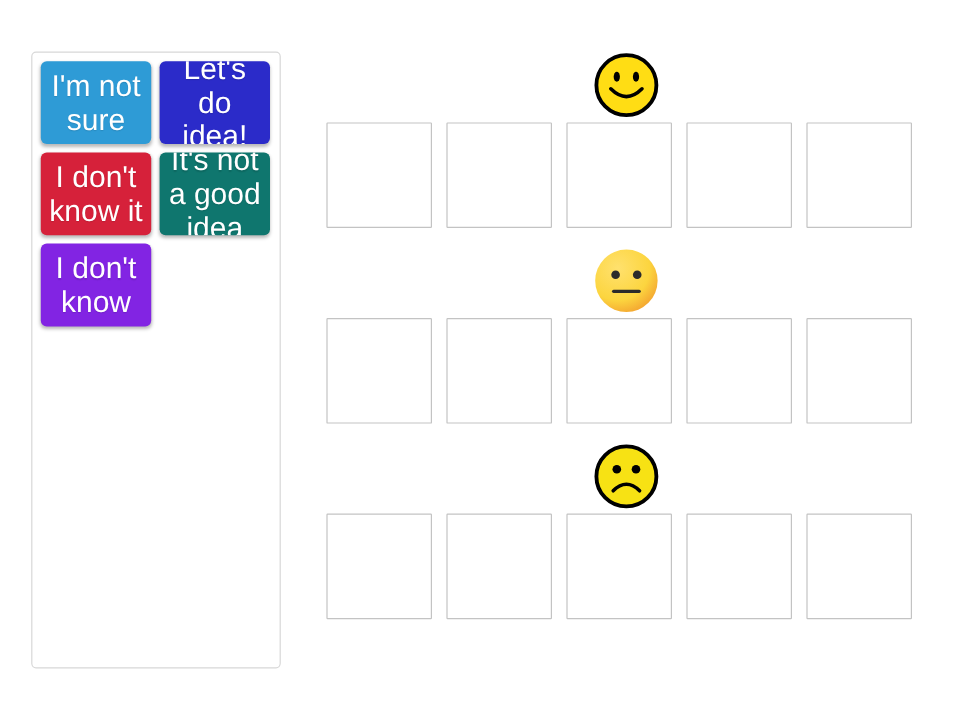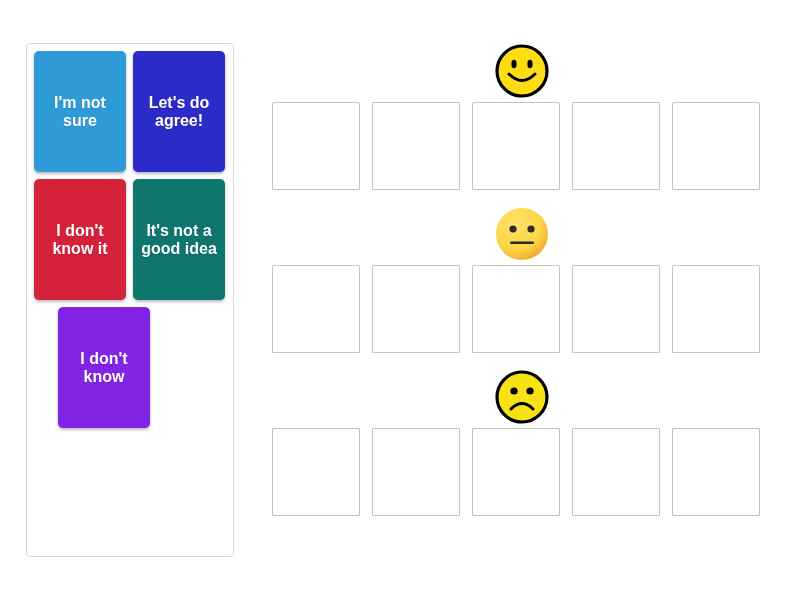--- a/index.html
+++ b/index.html
@@ -29,30 +29,30 @@
     padding: 7px 0 0 7px;
   }
   #card-grid {
     display: flex;
     flex-wrap: wrap;
     align-content: flex-start;
     gap: 7px;
   }
   .card {
     width: 92px;
-    height: 121px;
+    height: 69px;
     box-sizing: border-box;
     border-radius: 5px;
     display: flex;
     align-items: center;
     justify-content: center;
     text-align: center;
     color: #ffffff;
-    font-weight: bold;
-    font-size: 16px;
+    font-weight: normal;
+    font-size: 25px;
     line-height: 1.12;
     padding: 2px 4px;
     cursor: move;
     user-select: none;
     box-shadow: 0 2px 3px rgba(0,0,0,0.28);
     overflow: hidden;
   }
   .card-text {
     display: block;
     width: 100%;
@@ -95,29 +95,29 @@
 </style>
 </head>
 <body>
 
 <div id="card-panel">
   <div id="card-grid">
       <div class="card" style="background: rgb(46, 155, 214);">
         <span class="card-text">I'm not sure</span>
       </div>
       <div class="card" style="background: rgb(43, 43, 201);">
-        <span class="card-text">Let's do agree!</span>
+        <span class="card-text">Let's do idea!</span>
       </div>
       <div class="card" style="background: rgb(214, 33, 58);">
         <span class="card-text">I don't know it</span>
       </div>
       <div class="card" style="background: #0f766e;">
         <span class="card-text">It's not a good idea</span>
       </div>
-      <div class="card" style="background: rgb(130, 36, 227); margin-left: 24px;">
+      <div class="card" style="background: rgb(130, 36, 227);">
         <span class="card-text">I don't know</span>
       </div>
     </div>
 </div>
 
 <div id="answer-area">
     <div class="answer-row">
       <div class="row-face">
         <svg width="60" height="60" viewBox="0 0 60 60" class="face-svg">
           <circle cx="30" cy="30" r="25" fill="#ffdd14" stroke="#000000" stroke-width="3.2"></circle>

